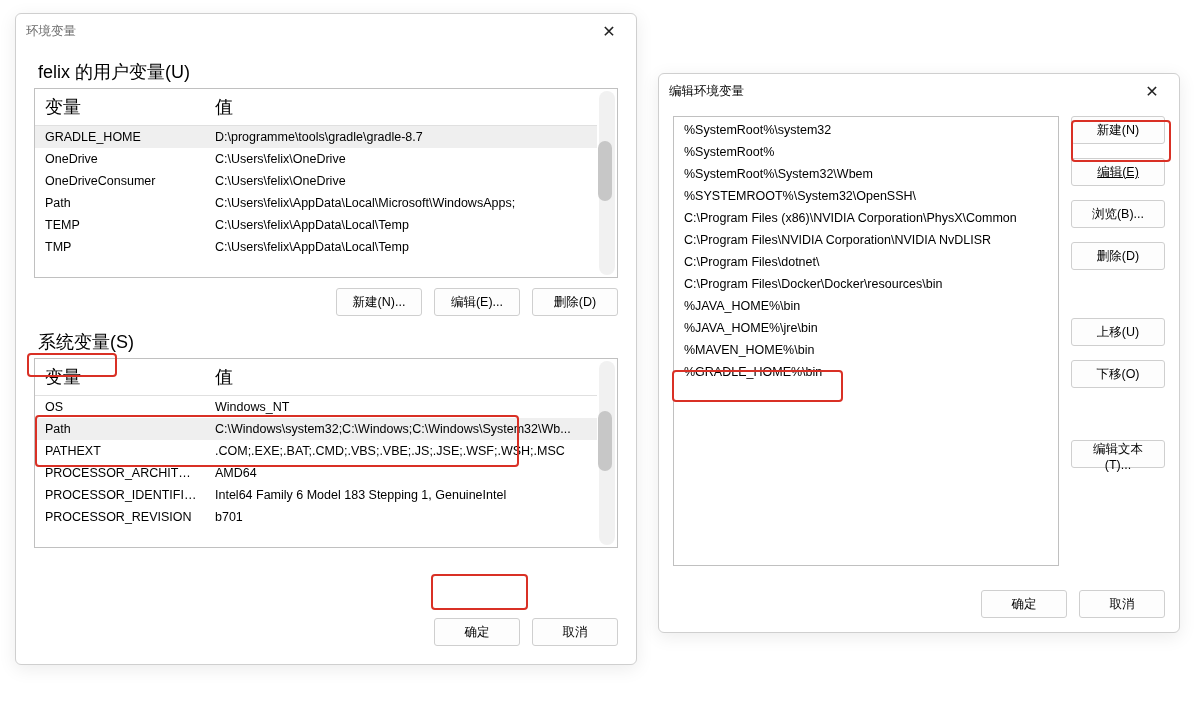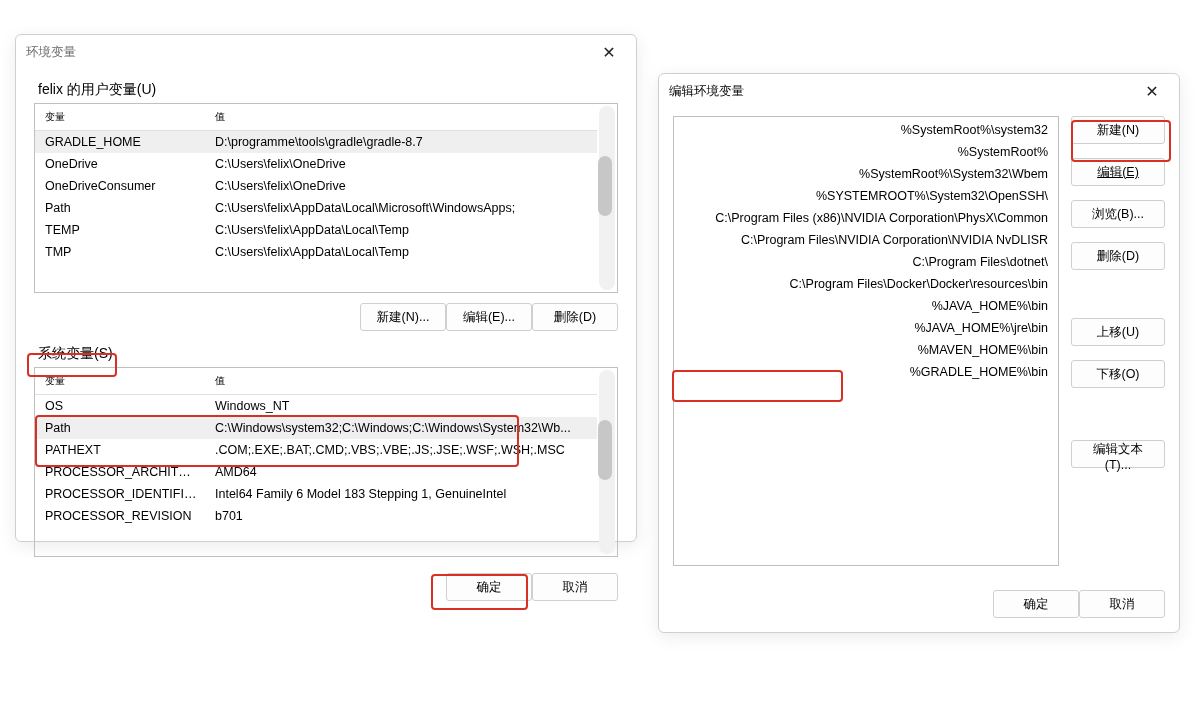--- a/index.html
+++ b/index.html
@@ -37,21 +37,21 @@
   .close-x {
     width: 34px; height: 34px;
     display: flex; align-items: center; justify-content: center;
     color: #222; font-size: 16px; font-weight: 300;
     cursor: pointer;
   }
 
   .dlg-body { flex: 1; padding: 6px 18px 14px 18px; display: flex; flex-direction: column; }
 
   
-  .group-label { margin: 6px 0 4px 4px; font-size: 14px; color: #000; }
+  .group-label { margin: 6px 0 4px 4px; font-size: 18px; color: #000; }
   .table-box {
     border: 1px solid #c0c0c0;
     height: 190px;
     overflow: hidden;
     position: relative;
   }
   .table-box .scrollbar {
     position: absolute; right:2px; top:2px; bottom:2px; width:16px;
     background: #f1f1f1; border-radius: 8px;
   }
@@ -63,34 +63,34 @@
   table.vars {
     width: calc(100% - 20px);
     border-collapse: collapse;
     table-layout: fixed;
   }
   table.vars th {
     text-align: left;
     font-weight: 400;
     padding: 6px 8px 6px 10px;
     border-bottom: 1px solid #e0e0e0;
-    font-size: 10px;
+    font-size: 18px;
     color:#000;
   }
   table.vars td {
     padding: 4px 8px 4px 10px;
     font-size: 12.5px;
     white-space: nowrap;
     overflow: hidden;
     text-overflow: ellipsis;
   }
   table.vars tr.sel td { background: #efefef; }
 
   .btn-row {
-    display: flex; justify-content: flex-end; 
+    display: flex; justify-content: flex-end; gap: 12px;
     padding: 10px 0 4px 0;
     align-items: flex-end;
   }
   button.win {
     min-width: 86px;
     height: 28px;
     padding: 0 12px;
     background: #fdfdfd;
     border: 1px solid #cfcfcf;
     border-radius: 3px;
@@ -107,21 +107,20 @@
     gap: 12px;
     padding: 8px 14px 12px 14px;
   }
   .list-box {
     flex:1;
     border: 1px solid #c0c0c0;
     height: 450px;
     overflow: hidden;
     position: relative;
     padding: 2px 0;
-    text-align: right;
   }
   .list-box .item {
     padding: 4px 10px;
     font-size: 12.5px;
     white-space: nowrap;
     overflow: hidden;
     text-overflow: ellipsis;
   }
   .side-btns {
     width: 94px;
@@ -137,21 +136,21 @@
     position: absolute;
     border: 2.5px solid #d93025;
     border-radius: 4px;
     pointer-events: none;
     z-index: 50;
   }
 </style>
 </head>
 <body>
 
-<div class="dialog" style="left:15px; top:34px; width:622px; height:508px;">
+<div class="dialog" style="left:15px; top:13px; width:622px; height:652px;">
   <div class="titlebar">
     <span class="title">环境变量</span>
     <div class="close-x">✕</div>
   </div>
 
   <div class="dlg-body">
 
     <div class="group-label">felix 的用户变量(U)</div>
     <div class="table-box">
       <table class="vars">

